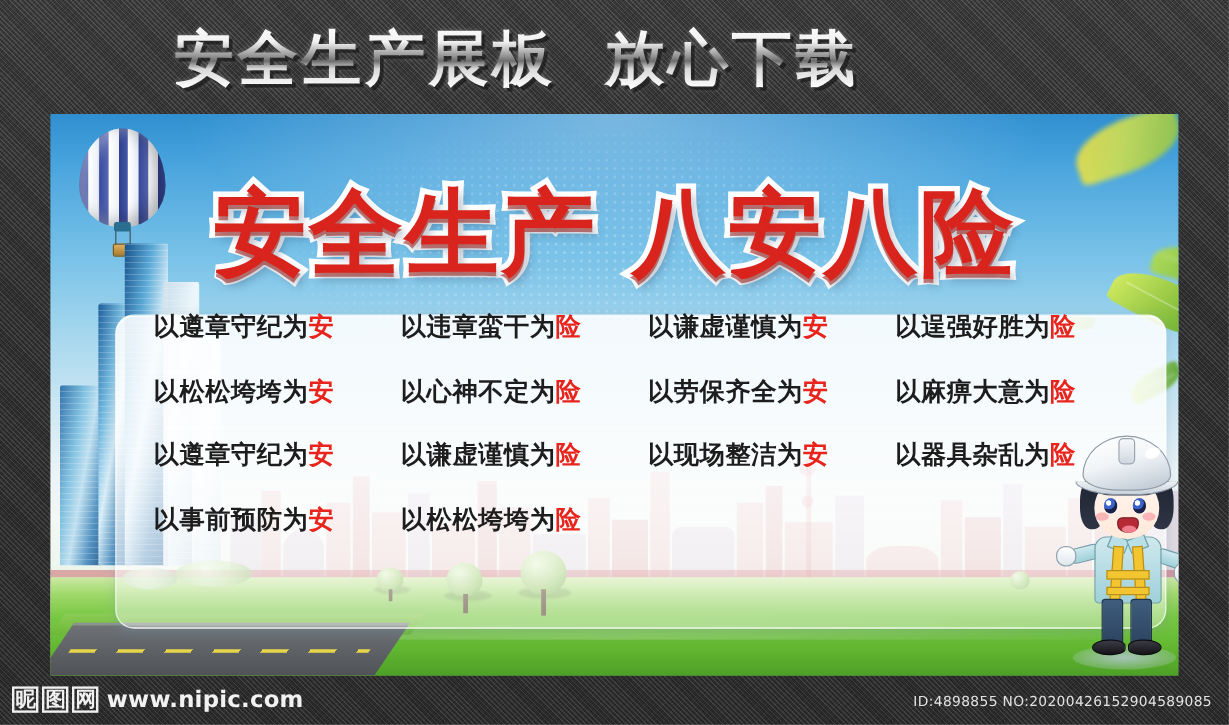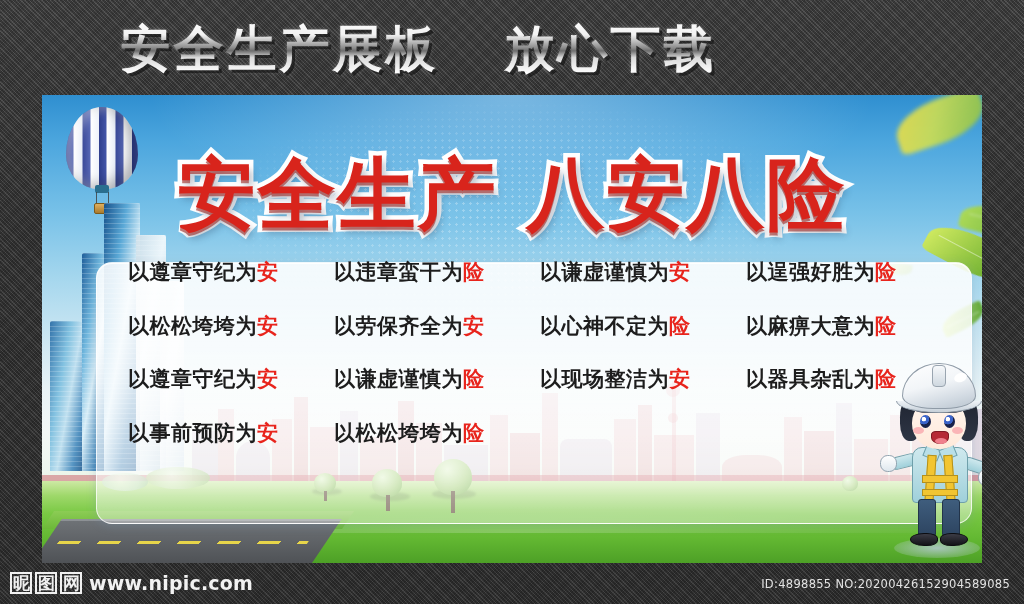--- a/index.html
+++ b/index.html
@@ -15,22 +15,22 @@
     width: 1024px; height: 604px;
     background-color: #3a3a3a;
     background-image:
       repeating-linear-gradient(45deg, rgba(255,255,255,.055) 0px, rgba(255,255,255,.055) 1px, rgba(0,0,0,.22) 1px, rgba(0,0,0,.22) 3px),
       repeating-linear-gradient(135deg, rgba(255,255,255,.03) 0px, rgba(255,255,255,.03) 1px, rgba(0,0,0,.10) 1px, rgba(0,0,0,.10) 2px),
       linear-gradient(180deg,#454545 0%, #393939 40%, #333 100%);
   }
 
   
   #banner {
-    position: absolute; left: 4px; top: 14px; width: 829px; height: 70px;
-    display: flex; align-items: center; justify-content: center; font-family: Liberation Mono, monospace;
+    position: absolute; left: 16px; top: 14px; width: 829px; height: 70px;
+    display: flex; align-items: center; justify-content: center;
   }
   #banner-text {
     font-size: 50px; font-weight: bold; letter-spacing: 3px;
     background: linear-gradient(180deg,#ffffff 0%,#f2f2f2 28%,#8e8e8e 47%,#6d6d6d 52%,#d9d9d9 62%,#ffffff 86%,#c9c9c9 100%);
     -webkit-background-clip: text; background-clip: text;
     color: transparent; -webkit-text-fill-color: transparent;
     filter: drop-shadow(3px 3px 0 rgba(0,0,0,.55)) drop-shadow(0 0 2px rgba(255,255,255,.25));
     white-space: pre;
   }
 
@@ -340,22 +340,22 @@
     <div id="title">安全生产 八安八险</div>
 
     <div id="panel"></div>
 
     <div id="grid">
         <div class="cell"><span>以遵章守纪为</span><span class="hl-an">安</span></div>
         <div class="cell"><span>以违章蛮干为</span><span class="hl-xian">险</span></div>
         <div class="cell"><span>以谦虚谨慎为</span><span class="hl-an">安</span></div>
         <div class="cell"><span>以逞强好胜为</span><span class="hl-xian">险</span></div>
         <div class="cell"><span>以松松垮垮为</span><span class="hl-an">安</span></div>
+        <div class="cell"><span>以心神不定为</span><span class="hl-xian">险</span></div>
         <div class="cell"><span>以劳保齐全为</span><span class="hl-an">安</span></div>
-        <div class="cell"><span>以心神不定为</span><span class="hl-xian">险</span></div>
         <div class="cell"><span>以麻痹大意为</span><span class="hl-xian">险</span></div>
         <div class="cell"><span>以遵章守纪为</span><span class="hl-an">安</span></div>
         <div class="cell"><span>以谦虚谨慎为</span><span class="hl-xian">险</span></div>
         <div class="cell"><span>以现场整洁为</span><span class="hl-an">安</span></div>
         <div class="cell"><span>以器具杂乱为</span><span class="hl-xian">险</span></div>
         <div class="cell"><span>以事前预防为</span><span class="hl-an">安</span></div>
         <div class="cell"><span>以松松垮垮为</span><span class="hl-xian">险</span></div>
       </div>
 
     <div id="worker">

